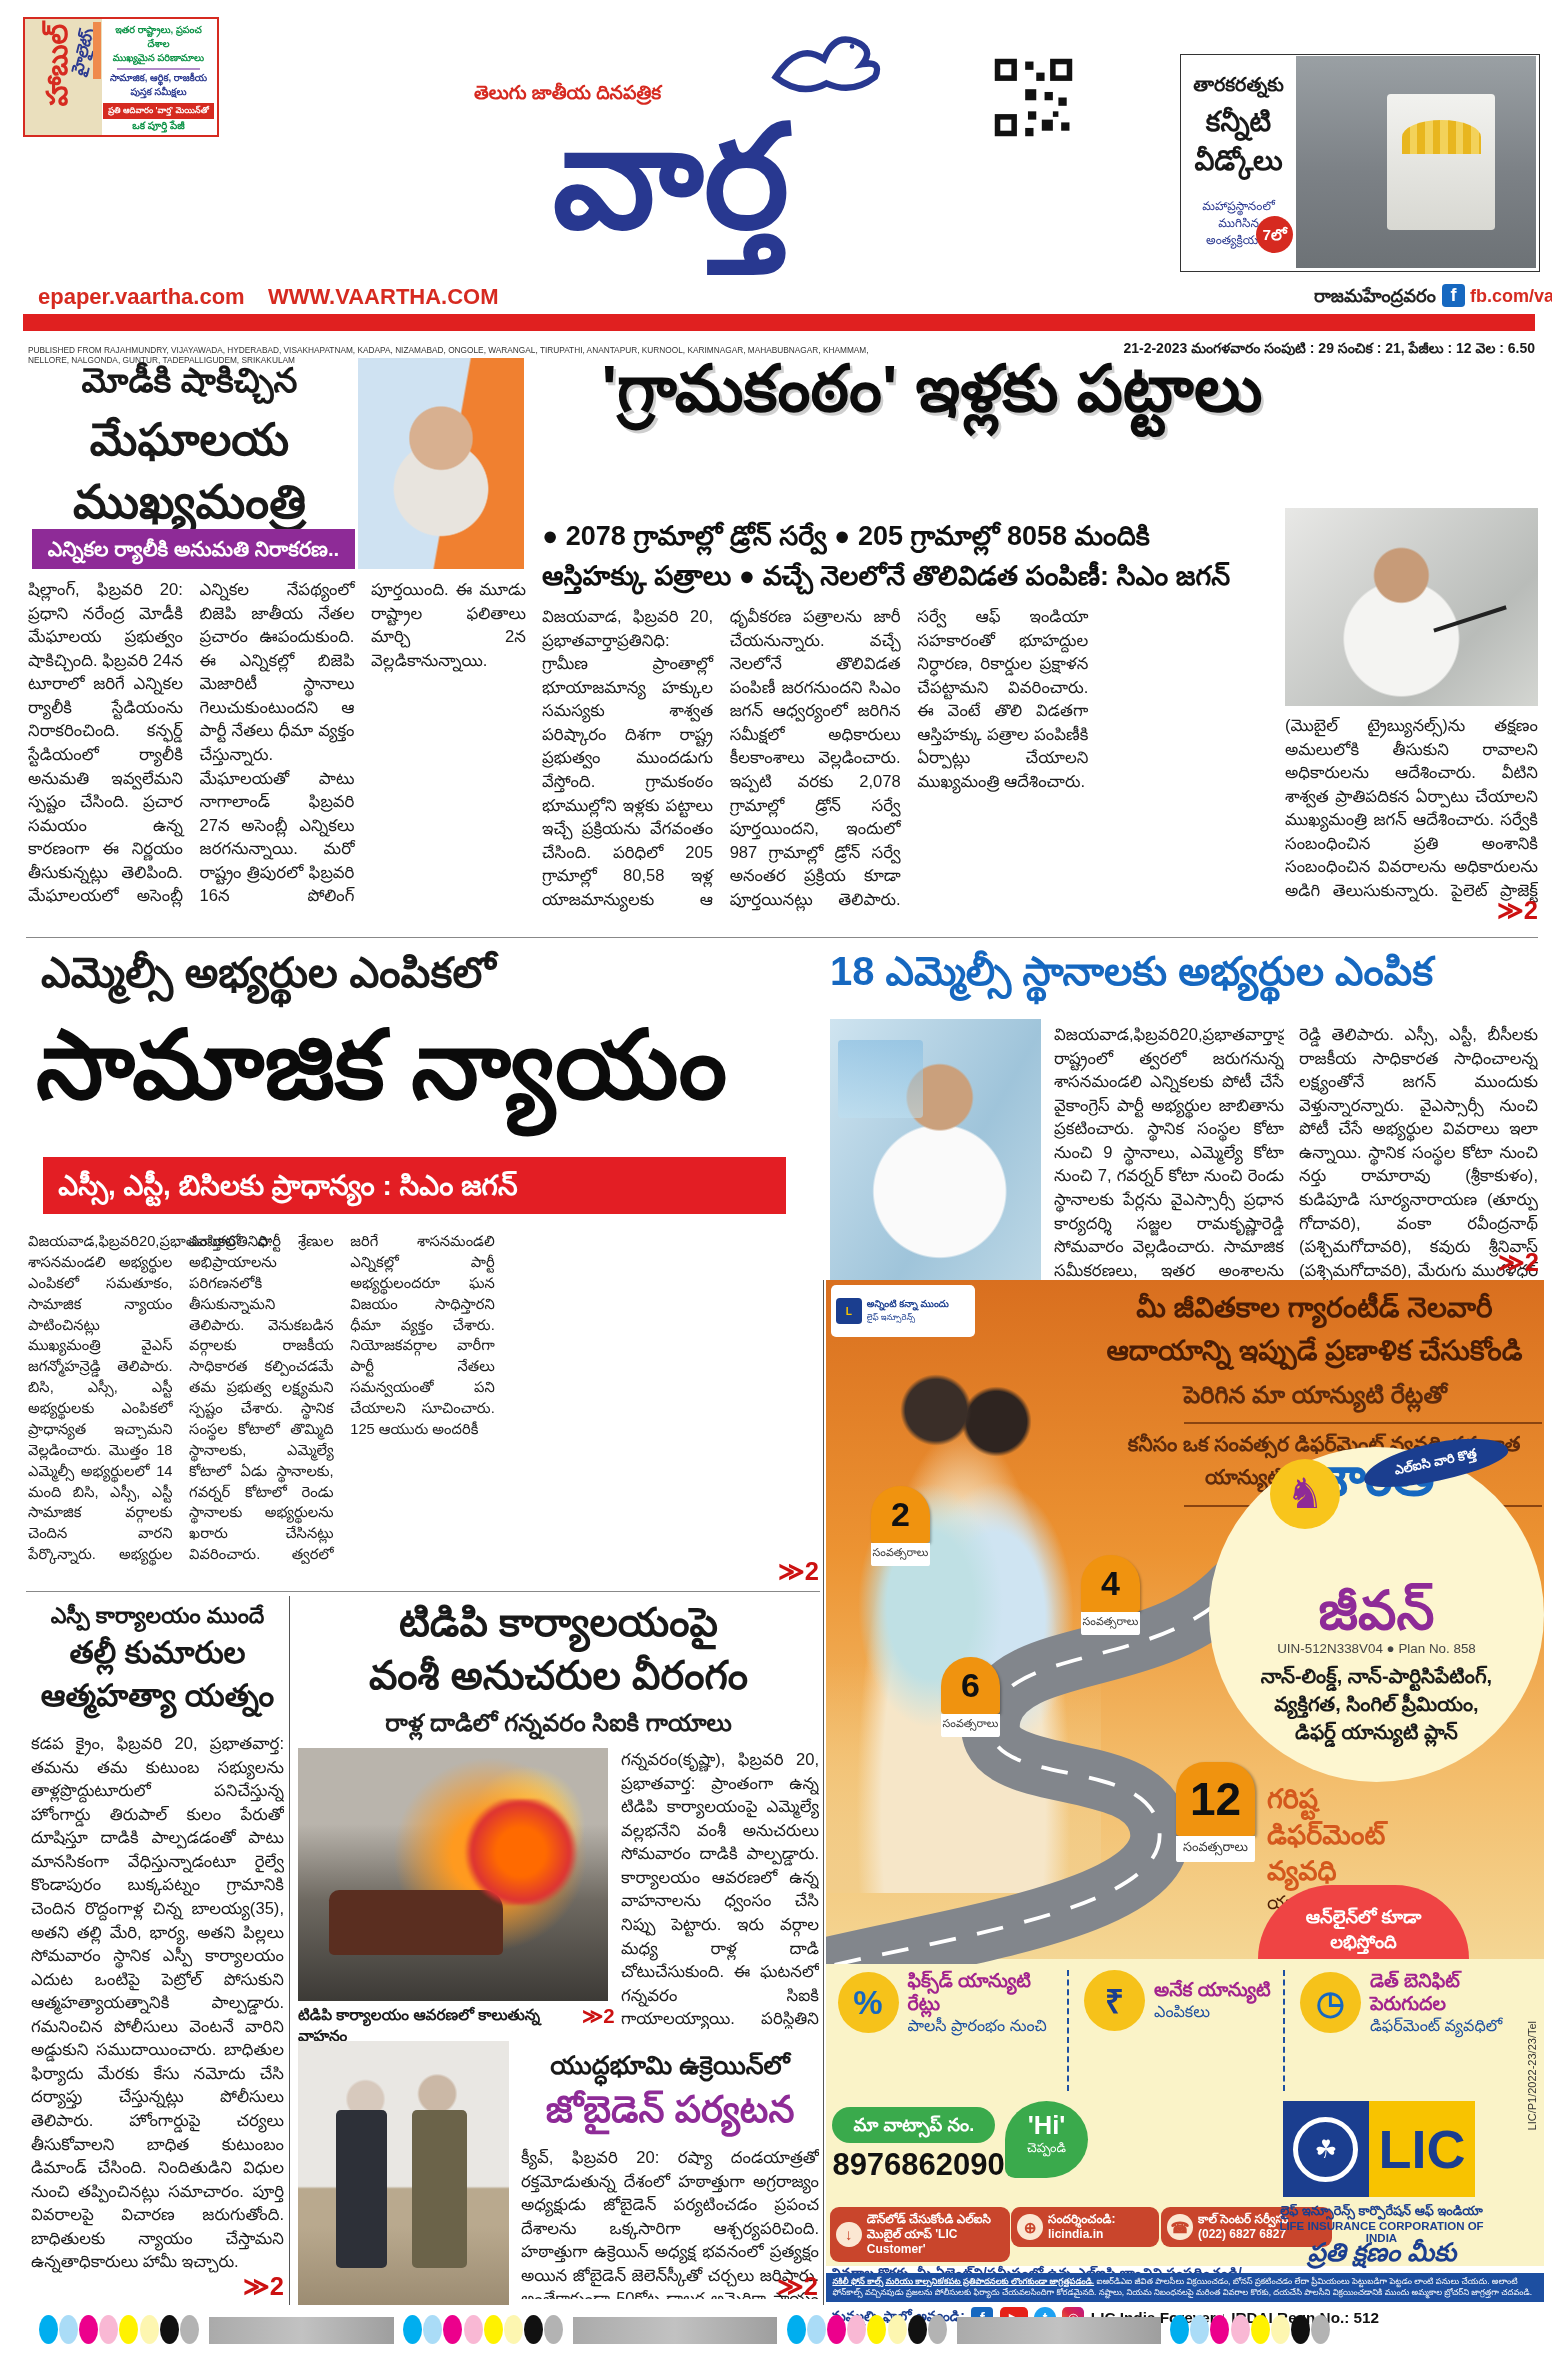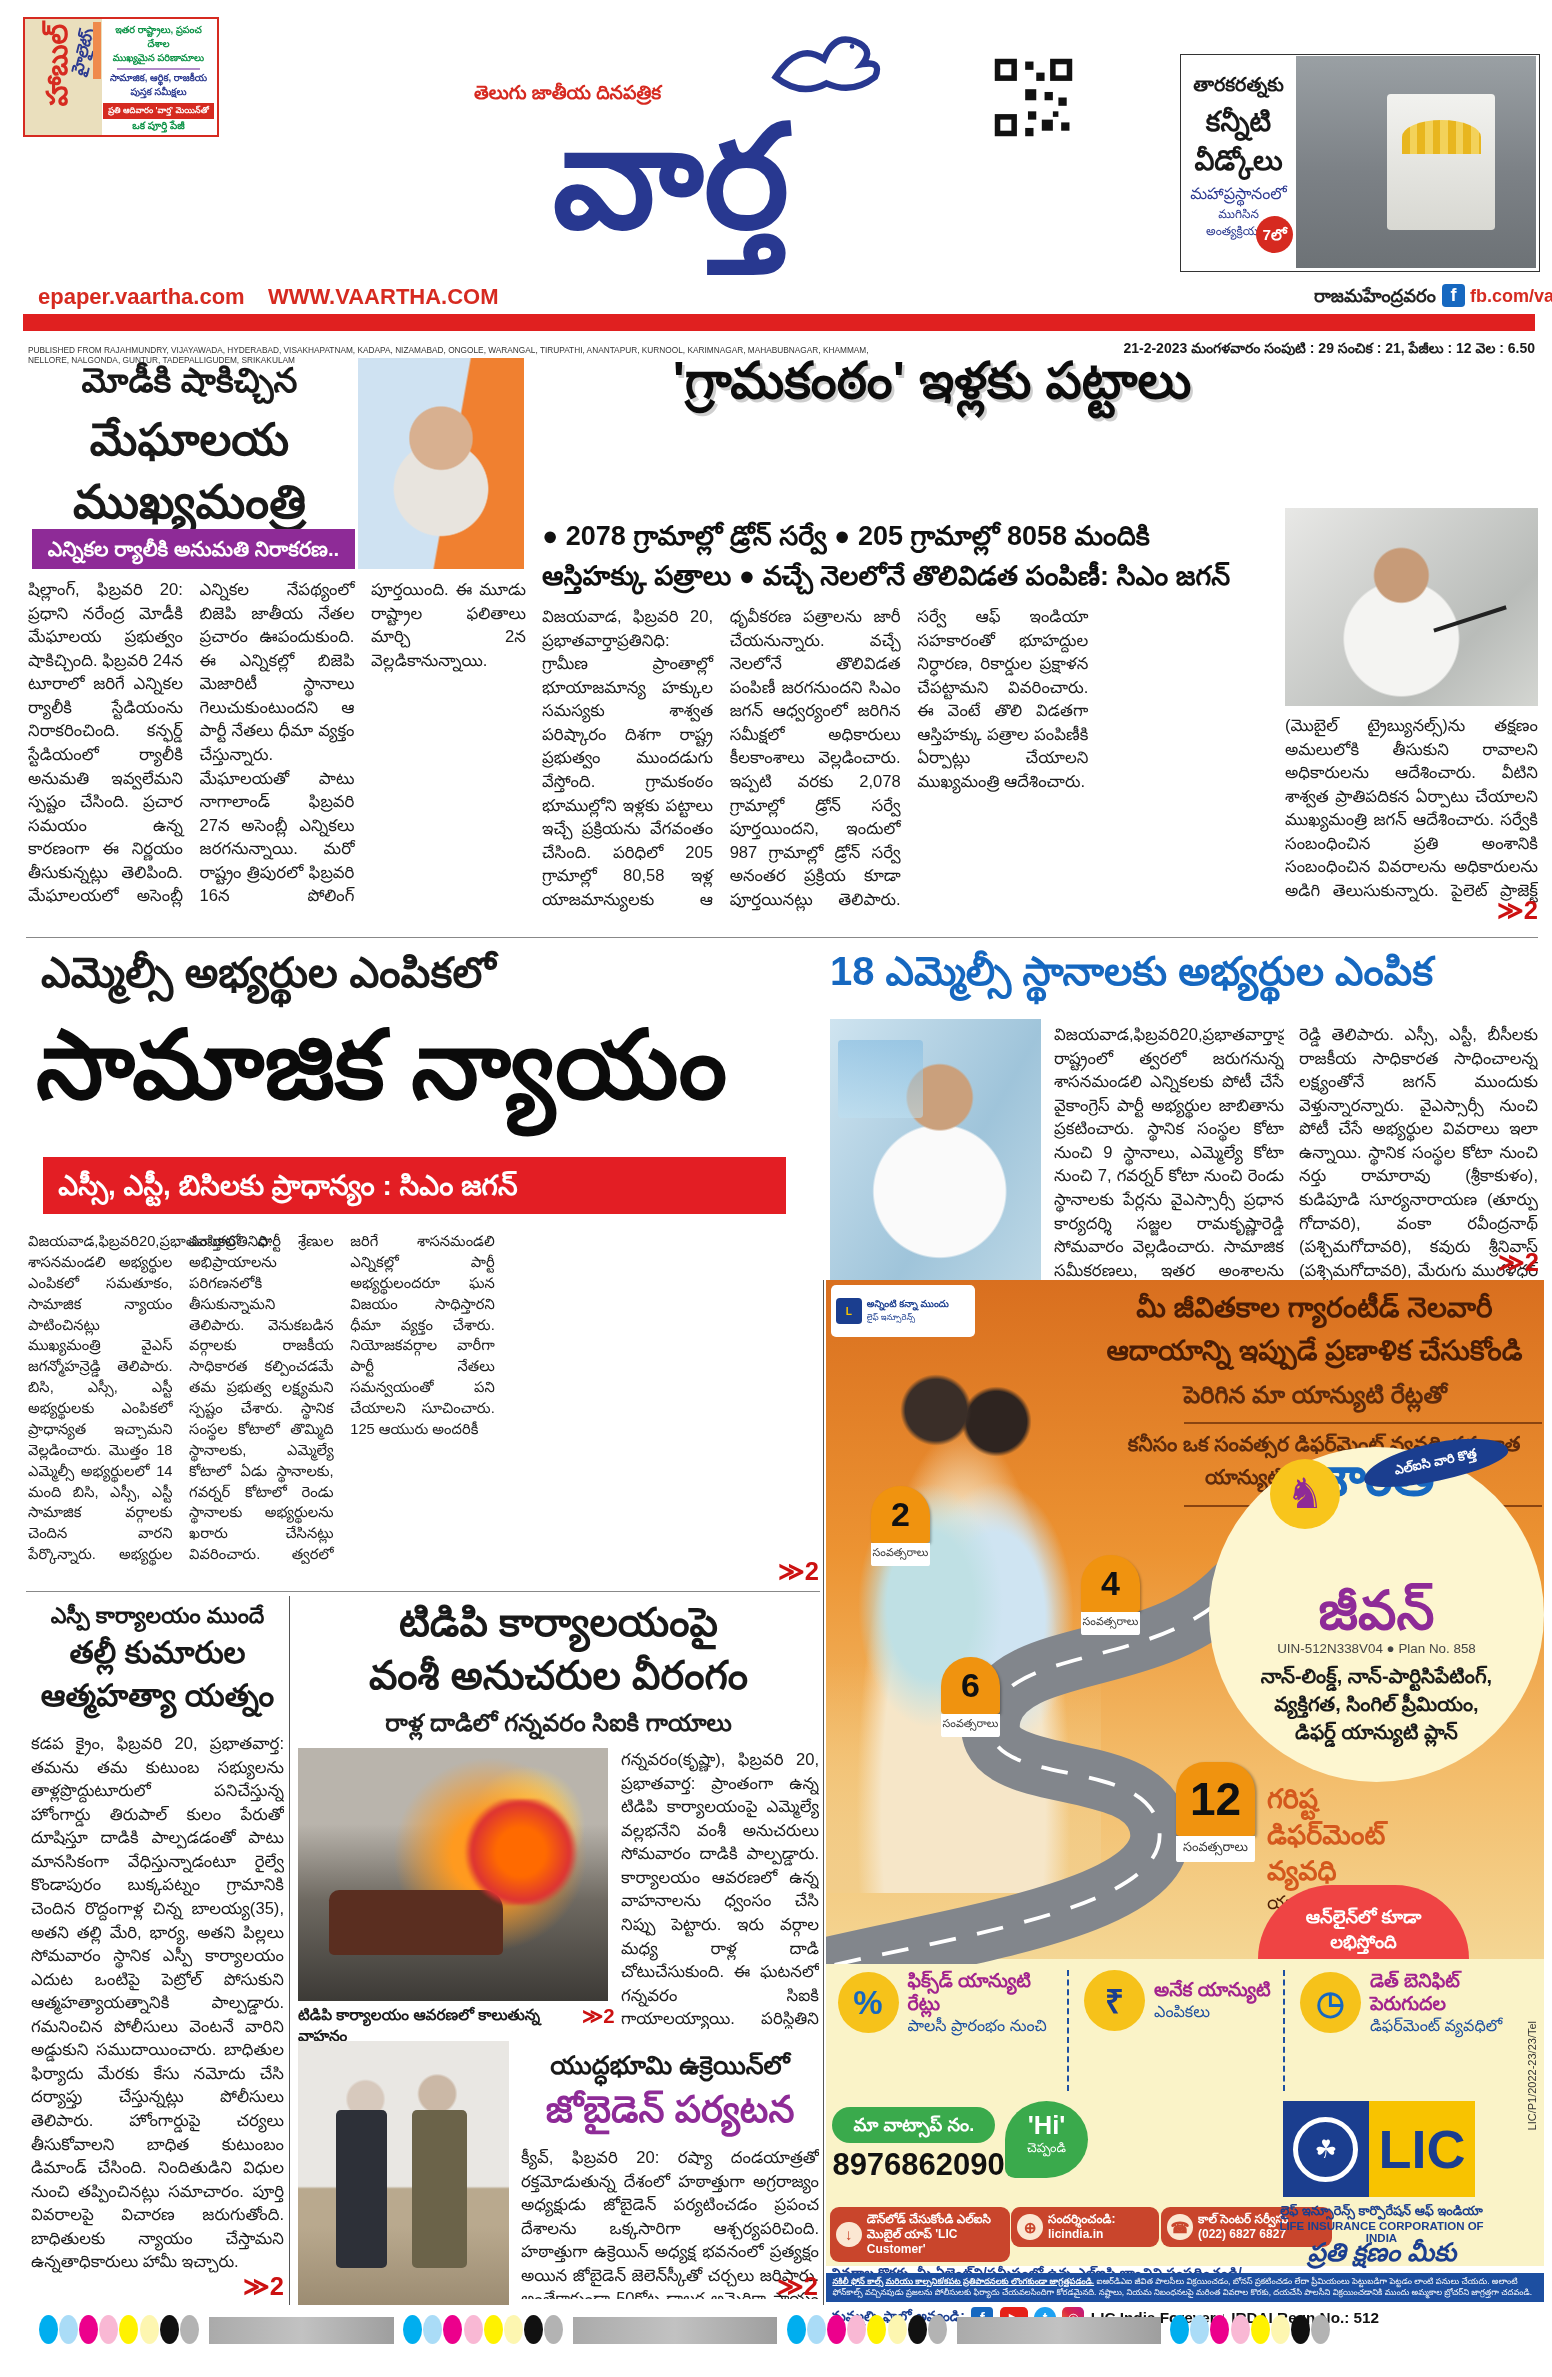--- a/index.html
+++ b/index.html
@@ -80,21 +80,21 @@
     <rect x="24" y="52" width="6" height="6" fill="#111"></rect>
       <rect x="44" y="40" width="4" height="4" fill="#111"></rect>
   </svg>
 </span>
 
 <div class="abs" style="left:1180px;top:54px;width:358px;height:216px;border:1.3px solid #333">
   <div class="abs ctr" style="left:0;top:0;width:115px;height:100%">
     <div class="b" style="font-size:19px;margin-top:19px">తారకరత్నకు</div>
     <div class="b" style="font-size:28px;margin-top:6.4px">కన్నీటి</div>
     <div class="b" style="font-size:28px">వీడ్కోలు</div>
-    <div style="font-size:16px;color:#2b3990;margin-top:1px">మహాప్రస్థానంలో</div>
+    <div style="font-size:12px;color:#2b3990;margin-top:15px">మహాప్రస్థానంలో</div>
     <div style="font-size:12px;color:#2b3990">ముగిసిన</div>
     <div style="font-size:12px;color:#2b3990">అంత్యక్రియలు</div>
   </div>
   <div class="abs photo" style="left:115px;top:1.3px;width:240px;height:212px;background:
        radial-gradient(circle at 55% 45%, #f4f0ea 0 10%, transparent 11%),
        radial-gradient(circle at 60% 30%, #e8c23a 0 8%, transparent 9%),
        linear-gradient(180deg,#9aa0a4,#7c8186 55%,#6d7276)">
     <span class="abs" style="left:38%;top:18%;width:45%;height:64%;background:linear-gradient(180deg,#f2f2ef,#d8d8d2);border-radius:3.8px"></span>
     <span class="abs" style="left:44%;top:30%;width:33%;height:16%;background:repeating-linear-gradient(90deg,#e8b61f 0 7.7px,#f3d25a 7.7px 15.3px);border-radius:50% 50% 0 0"></span>
   </div>
@@ -115,21 +115,21 @@
 <div class="abs ctr b" style="left:28px;top:361px;width:323px;font-size:34px">మోడీకి షాకిచ్చిన</div>
 <div class="abs ctr b" style="left:28px;top:414px;width:323px;font-size:45px">మేఘాలయ</div>
 <div class="abs ctr b" style="left:28px;top:474px;width:323px;font-size:47px">ముఖ్యమంత్రి</div>
 <div class="abs ctr b" style="left:32px;top:529px;width:323px;height:40px;background:#8e2b97;color:#fff;font-size:20.4px;line-height:40px">ఎన్నికల ర్యాలీకి అనుమతి నిరాకరణ..</div>
 <div class="abs photo" style="left:358px;top:358px;width:166px;height:211px;background:
      radial-gradient(circle at 50% 38%, #d8b090 0 20%, transparent 21%),
      radial-gradient(circle at 50% 62%, #e8e4de 0 30%, transparent 31%),
      linear-gradient(100deg,#cfe2f2 55%,#f08030 56%)"></div>
 <div class="abs body-txt cols3" style="left:28px;top:578px;width:498px;height:353px">షిల్లాంగ్, ఫిబ్రవరి 20: ప్రధాని నరేంద్ర మోడీకి మేఘాలయ ప్రభుత్వం షాకిచ్చింది. ఫిబ్రవరి 24న టూరాలో జరిగే ఎన్నికల ర్యాలీకి స్టేడియంను నిరాకరించింది. కన్ఫర్డ్ స్టేడియంలో ర్యాలీకి అనుమతి ఇవ్వలేమని స్పష్టం చేసింది. ప్రచార సమయం ఉన్న కారణంగా ఈ నిర్ణయం తీసుకున్నట్లు తెలిపింది. మేఘాలయలో అసెంబ్లీ ఎన్నికల నేపథ్యంలో బిజెపి జాతీయ నేతల ప్రచారం ఊపందుకుంది. ఈ ఎన్నికల్లో బిజెపి మెజారిటీ స్థానాలు గెలుచుకుంటుందని ఆ పార్టీ నేతలు ధీమా వ్యక్తం చేస్తున్నారు. మేఘాలయతో పాటు నాగాలాండ్ ఫిబ్రవరి 27న అసెంబ్లీ ఎన్నికలు జరగనున్నాయి. మరో రాష్ట్రం త్రిపురలో ఫిబ్రవరి 16న పోలింగ్ పూర్తయింది. ఈ మూడు రాష్ట్రాల ఫలితాలు మార్చి 2న వెల్లడికానున్నాయి.</div>
 
-<div class="abs ctr" style="left:536px;top:351px;width:792px;font-size:51px;font-weight:900;color:#0c0c0c;text-shadow:2.6px 2.6px 0 #cfcfcf">'గ్రామకంఠం' ఇళ్లకు పట్టాలు</div>
+<div class="abs ctr" style="left:536px;top:351px;width:792px;font-size:65px;font-weight:900;color:#0c0c0c;text-shadow:2.6px 2.6px 0 #cfcfcf">'గ్రామకంఠం' ఇళ్లకు పట్టాలు</div>
 <div class="abs b" style="left:542px;top:521px;width:798px;font-size:27px;color:#111">● 2078 గ్రామాల్లో డ్రోన్ సర్వే ● 205 గ్రామాల్లో 8058 మందికి</div>
 <div class="abs b" style="left:542px;top:561px;width:798px;font-size:27px;color:#111">ఆస్తిహక్కు పత్రాలు ● వచ్చే నెలలోనే తొలివిడత పంపిణీ: సిఎం జగన్</div>
 
 <div class="abs photo" style="left:1285px;top:508px;width:253px;height:198px;background:
      radial-gradient(circle at 46% 34%, #c79b78 0 14%, transparent 15%),
      radial-gradient(circle at 46% 66%, #f4f4f2 0 30%, transparent 31%),
      linear-gradient(135deg,#e8e8e6,#b9bcb9 70%,#d4d6d2)">
   <span class="abs" style="left:58%;top:55%;width:30%;height:3.8px;background:#222;transform:rotate(-18deg)"></span>
 </div>
 

